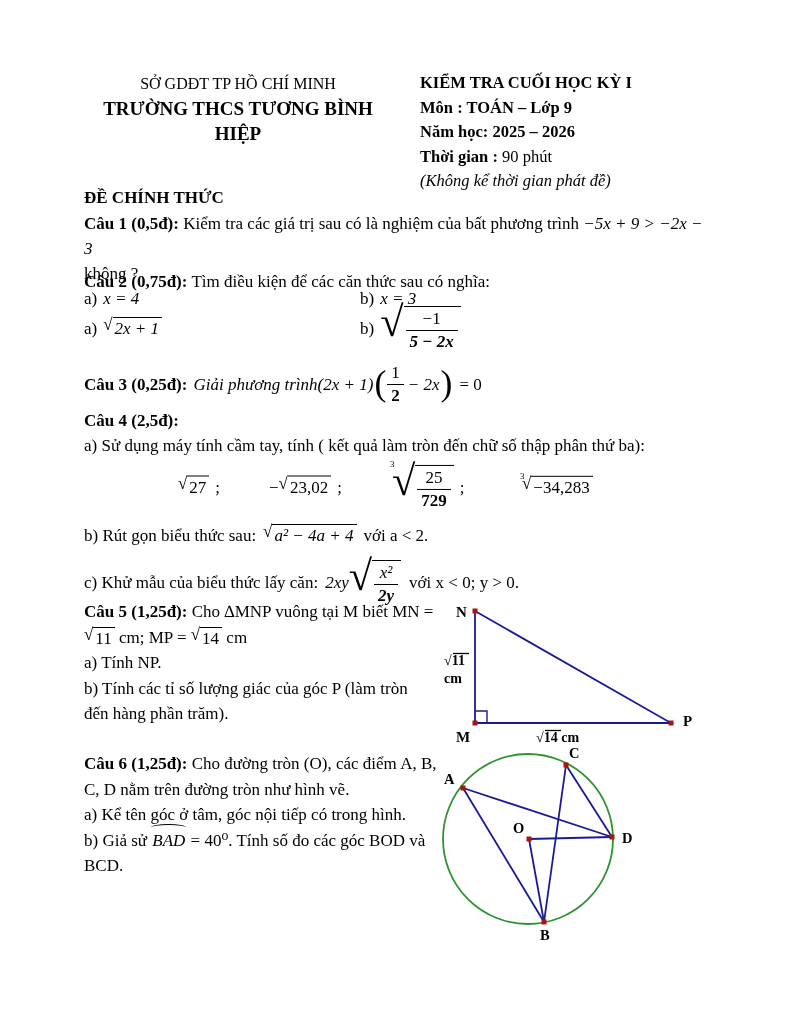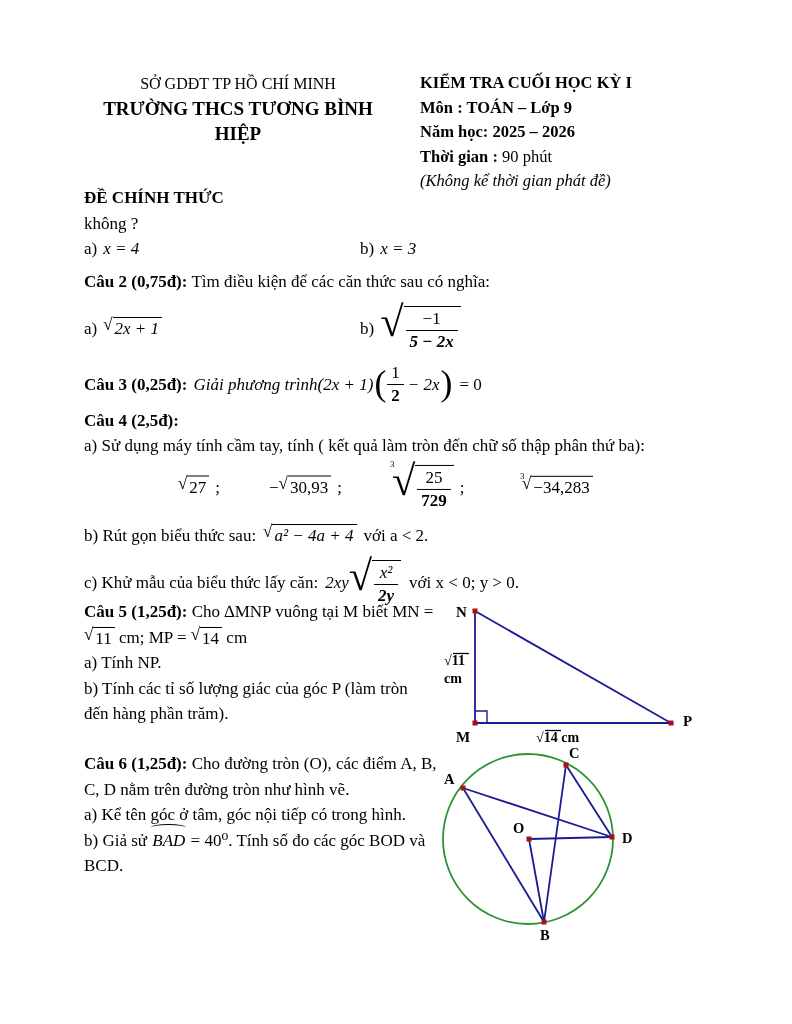--- a/index.html
+++ b/index.html
@@ -84,20 +84,25 @@
     <div class="bold-line">KIỂM TRA CUỐI HỌC KỲ I</div>
     <div class="bold-line">Môn : TOÁN – Lớp 9</div>
     <div class="bold-line">Năm học: 2025 – 2026</div>
     <div><span class="b">Thời gian :</span> <span>90 phút</span></div>
     <div class="i">(Không kể thời gian phát đề)</div>
   </div>
 
   <div class="abs exam-label">ĐỀ CHÍNH THỨC</div>
 
   <div class="abs block" style="top:211px;">
+    <div>
+      <span class="b">Câu 1 (0,5đ):</span>
+      <span>Kiểm tra các giá trị sau có là nghiệm của bất phương trình</span>
+      <span class="mi">−5x + 9 &gt; −2x − 3</span>
+    </div>
     <div>không ?</div>
     <div class="row2">
       <span class="c1">
         <span class="lbl">a)</span>
         <span class="mi">x = 4</span>
       </span>
       <span class="c2">
         <span class="lbl">b)</span>
         <span class="mi">x = 3</span>
       </span>
@@ -153,21 +158,21 @@
         <span class="sq">
             <span class="rs">√</span>
             <span class="rb">27</span>
           </span>
         <span class="sep">;</span>
       </span>
       <span class="ritem" style="left:185px;">
         <span>−</span>
         <span class="sq">
             <span class="rs">√</span>
-            <span class="rb">30,93</span>
+            <span class="rb">23,02</span>
           </span>
         <span class="sep">;</span>
       </span>
       <span class="ritem" style="left:308px;">
         <span class="sq tall">
             <span class="rs"><span class="idx">3</span><span>√</span></span>
             <span class="rb"><span class="frac">
                 <span class="fnum">25</span>
                 <span class="fden">729</span>
               </span></span>

